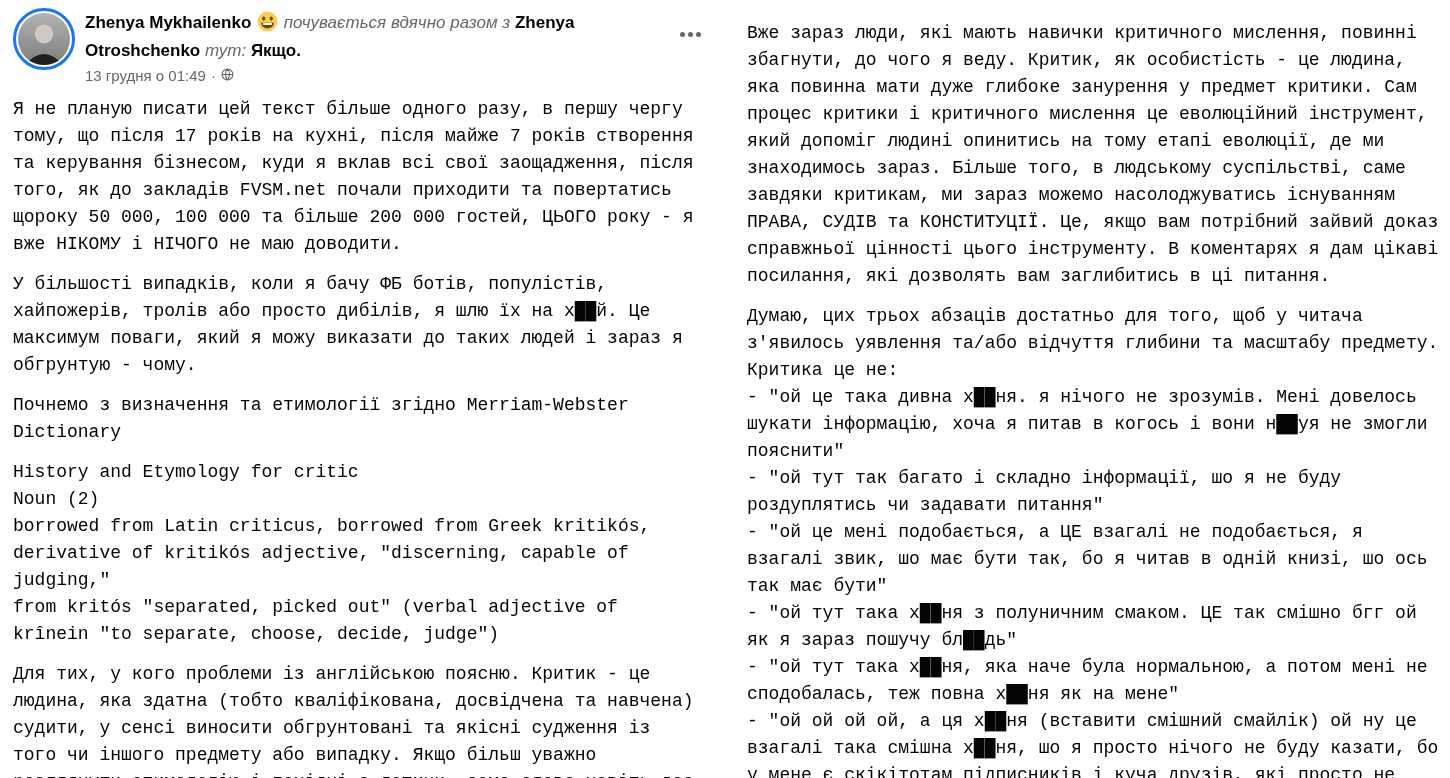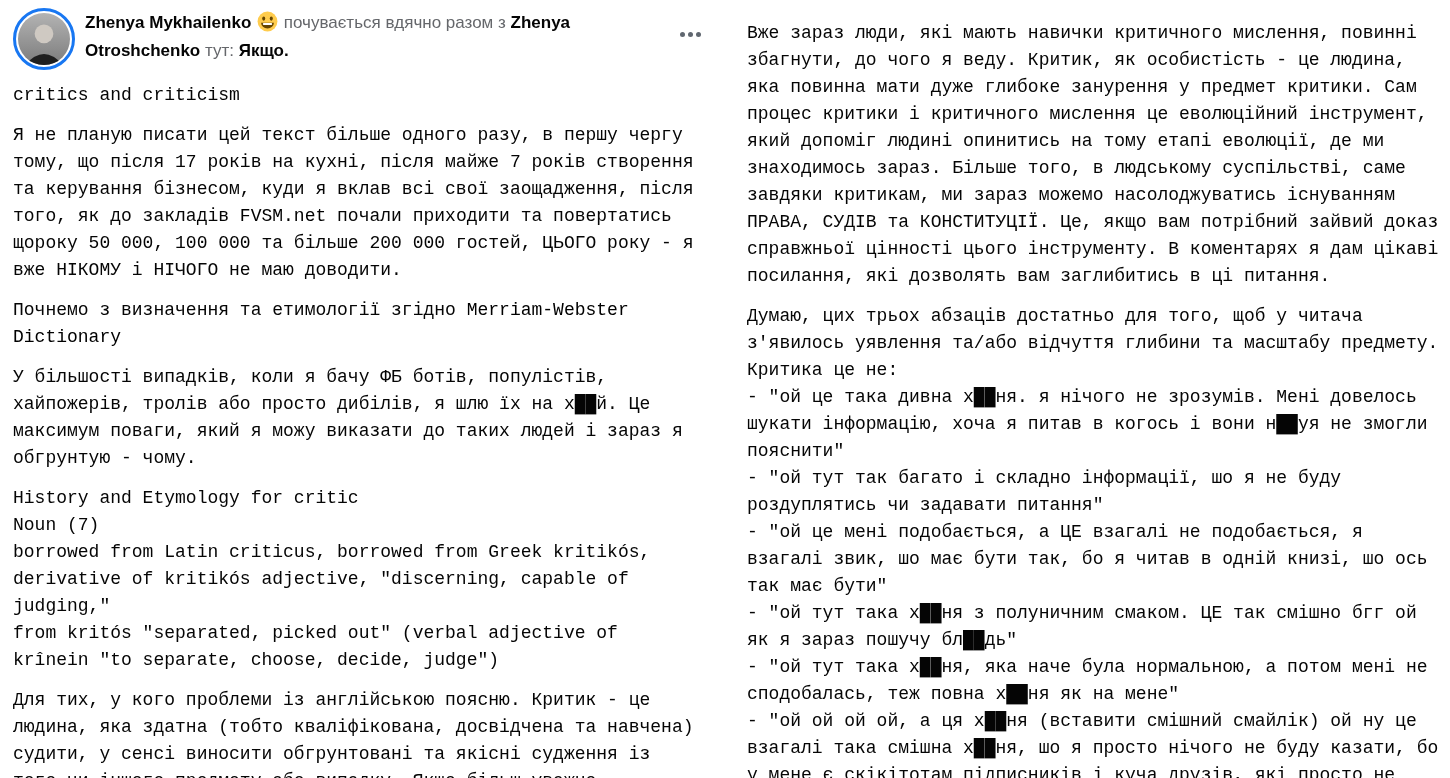--- a/index.html
+++ b/index.html
@@ -25,21 +25,21 @@
   }
   .avatar {
     width: 52px; height: 52px; border-radius: 50%;
     background: linear-gradient(180deg, #b3b3b3, #7c7c7c);
     overflow: hidden;
   }
   .header-info { padding-top: 3px; width: 548px; }
   .byline { font-size: 17px; line-height: 24px; color: #65676B; }
   .byline a { text-decoration: none; text-align: center; }
   .bold { font-weight: 700; color: #050505; }
-  .muted { color: #65676B; }
+  .muted { color: #65676B; font-style: italic; }
   .emoji-icon { display: inline-block; vertical-align: -4px; margin: 0 1px; }
   .timeline { font-size: 15px; color: #65676B; margin-top: 4px; display: flex; align-items: center; gap: 5px; }
   .timeline a { color: #65676B; text-decoration: none; }
   .globe { display: inline-block; vertical-align: middle; }
   .more-btn {
     margin-left: auto; margin-top: 20px; padding: 2px;
     display: flex; gap: 3px; align-items: center; height: 12px; cursor: pointer;
   }
   .more-btn .dot { width: 5px; height: 5px; border-radius: 50%; background: #606770; }
 
@@ -81,40 +81,49 @@
               <ellipse cx="24.5" cy="13" rx="2.6" ry="3.6" fill="#664500"></ellipse>
               <path d="M7 20 a11 10 0 0 0 22 0 z" fill="#664500"></path>
               <rect x="10" y="20.5" width="16" height="3.4" rx="1.6" fill="#ffffff"></rect>
             </svg>
           </span>
           <span class="muted">почувається вдячно разом з</span>
           <a href="#" class="bold"><span>Zhenya</span> <span>Otroshchenko</span></a>
           <span class="muted">тут:</span>
           <a href="#" class="bold">Якщо</a><span class="bold">.</span>
         </div>
+        <div class="timeline">
+          <a href="#">13 грудня о 01:49</a>
+          <span>·</span>
+          <span class="globe">
+            <svg width="13" height="13" viewBox="0 0 16 16" fill="none" stroke="#65676B" stroke-width="1.4">
+              <circle cx="8" cy="8" r="6.6"></circle>
+              <path d="M8 1.4 C 11.2 4.2, 11.2 11.8, 8 14.6 M8 1.4 C 4.8 4.2, 4.8 11.8, 8 14.6 M1.4 8 H 14.6"></path>
+            </svg>
+          </span>
+        </div>
       </div>
 
       <div class="more-btn">
         <span class="dot"></span>
         <span class="dot"></span>
         <span class="dot"></span>
       </div>
     </div>
 
     <div class="post-body">
-      <p>critics and criticism</p>
 
       <p><span>Я не планую писати цей текст більше одного разу, в першу чергу тому, що після 17 років на кухні, після майже 7 років створення та керування бізнесом, куди я вклав всі свої заощадження, після того, як до закладів </span><a href="#" class="inline-link">FVSM.net</a><span> почали приходити та повертатись щороку 50 000, 100 000 та більше 200 000 гостей, ЦЬОГО року - я вже НІКОМУ і НІЧОГО не маю доводити.</span></p>
 
+      <p>У більшості випадків, коли я бачу ФБ ботів, популістів, хайпожерів, тролів або просто дибілів, я шлю їх на х██й. Це максимум поваги, який я можу виказати до таких людей і зараз я обгрунтую - чому.</p>
+
       <p><span>Почнемо з визначення та етимології згідно </span><a href="#" class="inline-link">Merriam-Webster Dictionary</a><span></span></p>
 
-      <p>У більшості випадків, коли я бачу ФБ ботів, популістів, хайпожерів, тролів або просто дибілів, я шлю їх на х██й. Це максимум поваги, який я можу виказати до таких людей і зараз я обгрунтую - чому.</p>
-
       <p>History and Etymology for critic
-Noun (7)
+Noun (2)
 borrowed from Latin criticus, borrowed from Greek kritikós, derivative of kritikós adjective, "discerning, capable of judging,"
 from kritós "separated, picked out" (verbal adjective of krînein "to separate, choose, decide, judge")</p>
 
       <p>Для тих, у кого проблеми із англійською поясню. Критик - це людина, яка здатна (тобто кваліфікована, досвідчена та навчена) судити, у сенсі виносити обгрунтовані та якісні судження із того чи іншого предмету або випадку. Якщо більш уважно розглянути етимологію і похідні з латини, саме слово навіть дає нам структуру або алгоритм самого процесу судження: виокремлення (тобто аналіз деталей), вибір (або варіанти, які виходять з аналізу), прийняття рішення (найбільш імовірне після перших двох кроків) і нарешті - формулювання судження, яке має грунтуватись на ВСІХ попередніх кроках.</p>
     </div>
   </div>
 
   <div class="col-right">
     <div class="post-body">
       <p>Вже зараз люди, які мають навички критичного мислення, повинні збагнути, до чого я веду. Критик, як особистість - це людина, яка повинна мати дуже глибоке занурення у предмет критики. Сам процес критики і критичного мислення це еволюційний інструмент, який допоміг людині опинитись на тому етапі еволюції, де ми знаходимось зараз. Більше того, в людському суспільстві, саме завдяки критикам, ми зараз можемо насолоджуватись існуванням ПРАВА, СУДІВ та КОНСТИТУЦІЇ. Це, якщо вам потрібний зайвий доказ справжньої цінності цього інструменту. В коментарях я дам цікаві посилання, які дозволять вам заглибитись в ці питання.</p>

